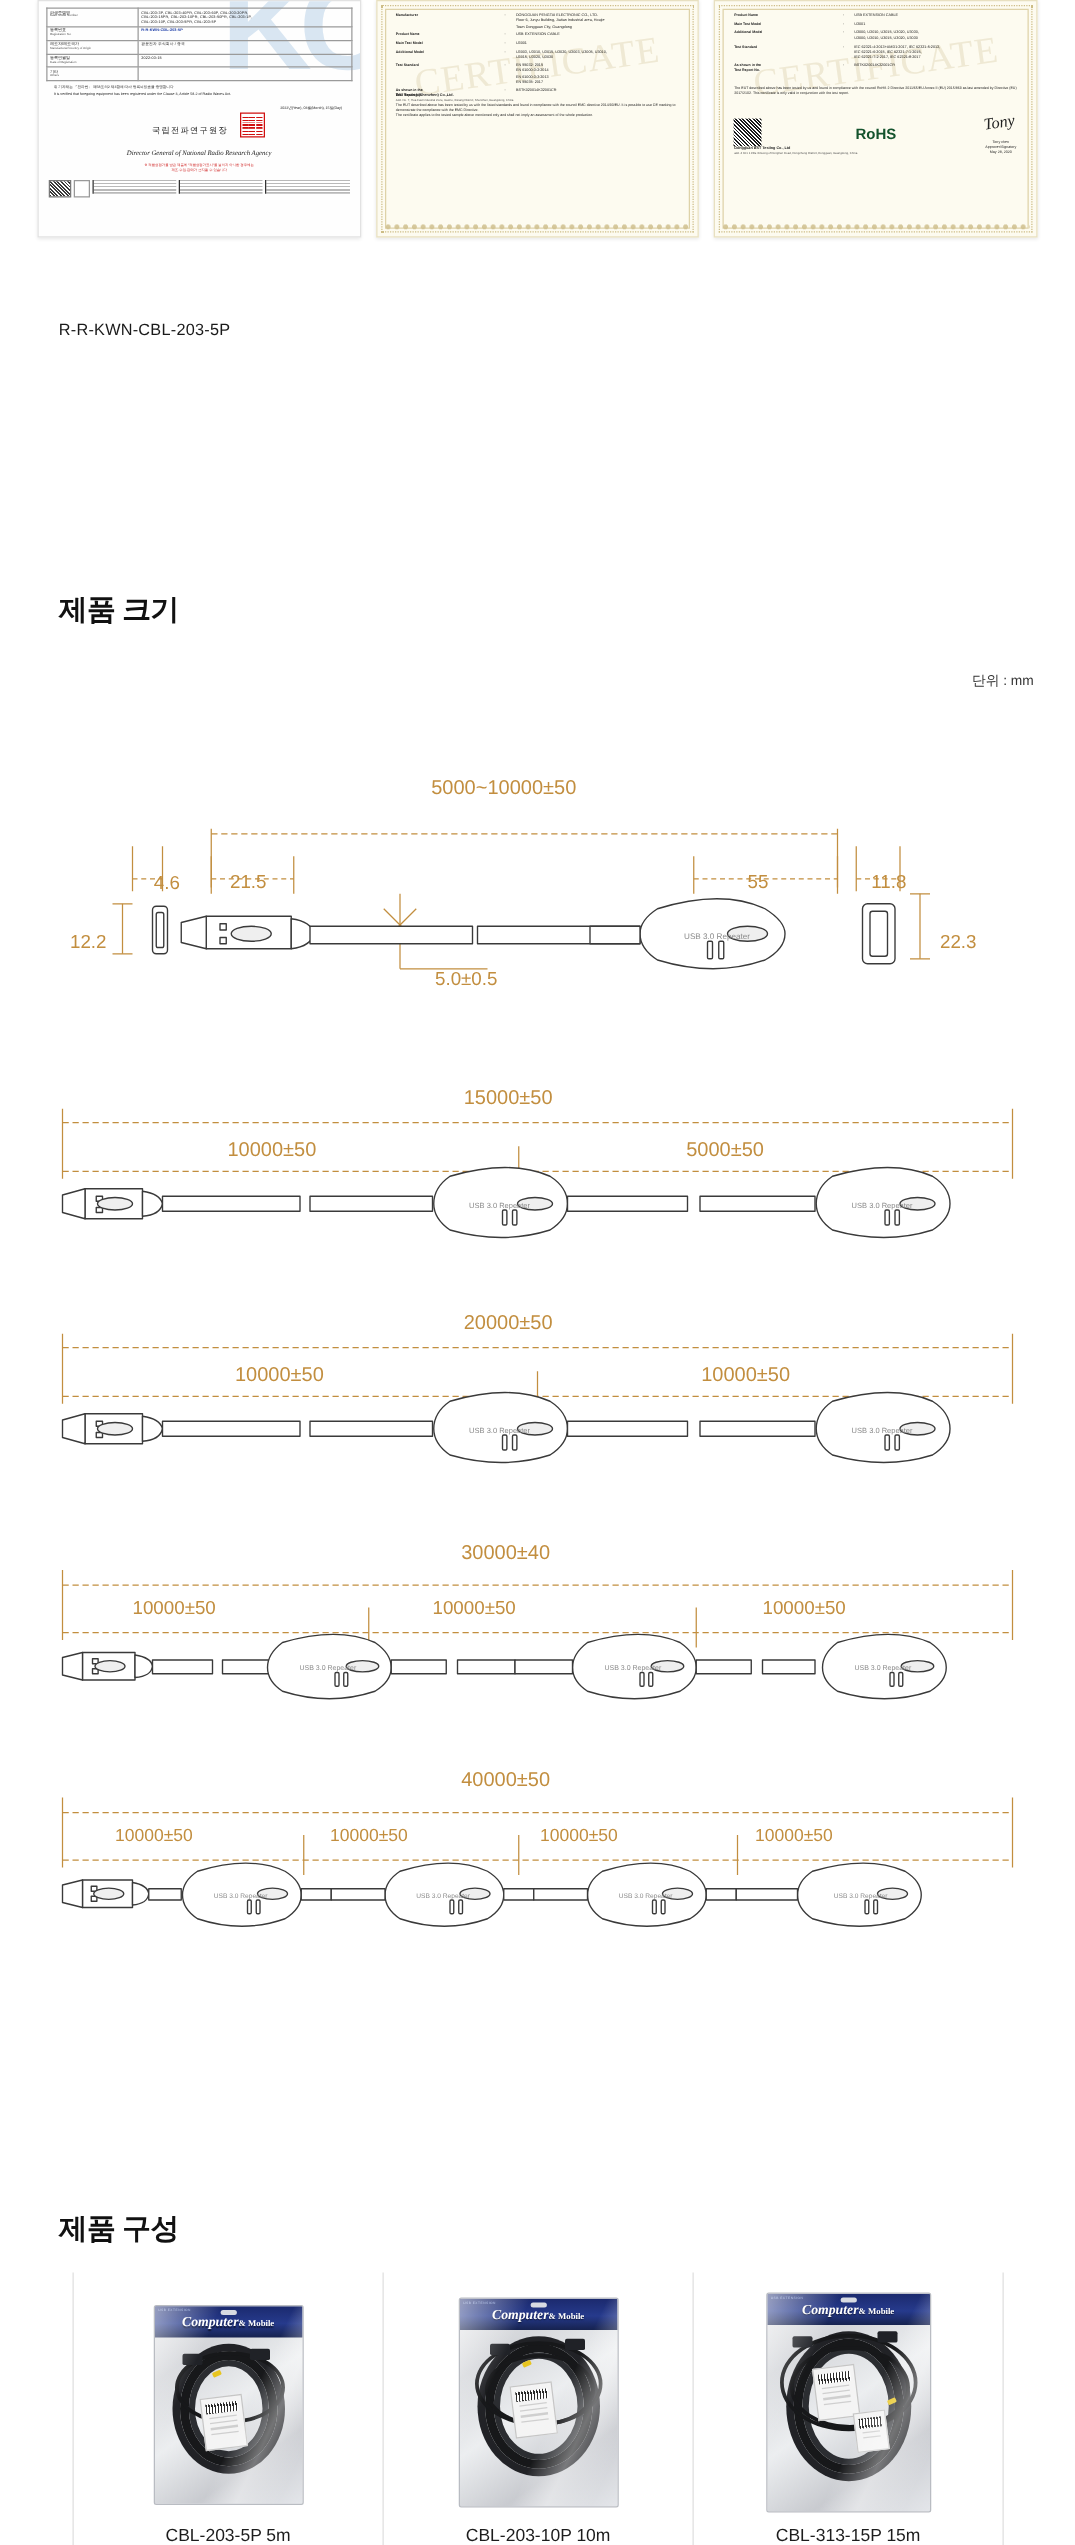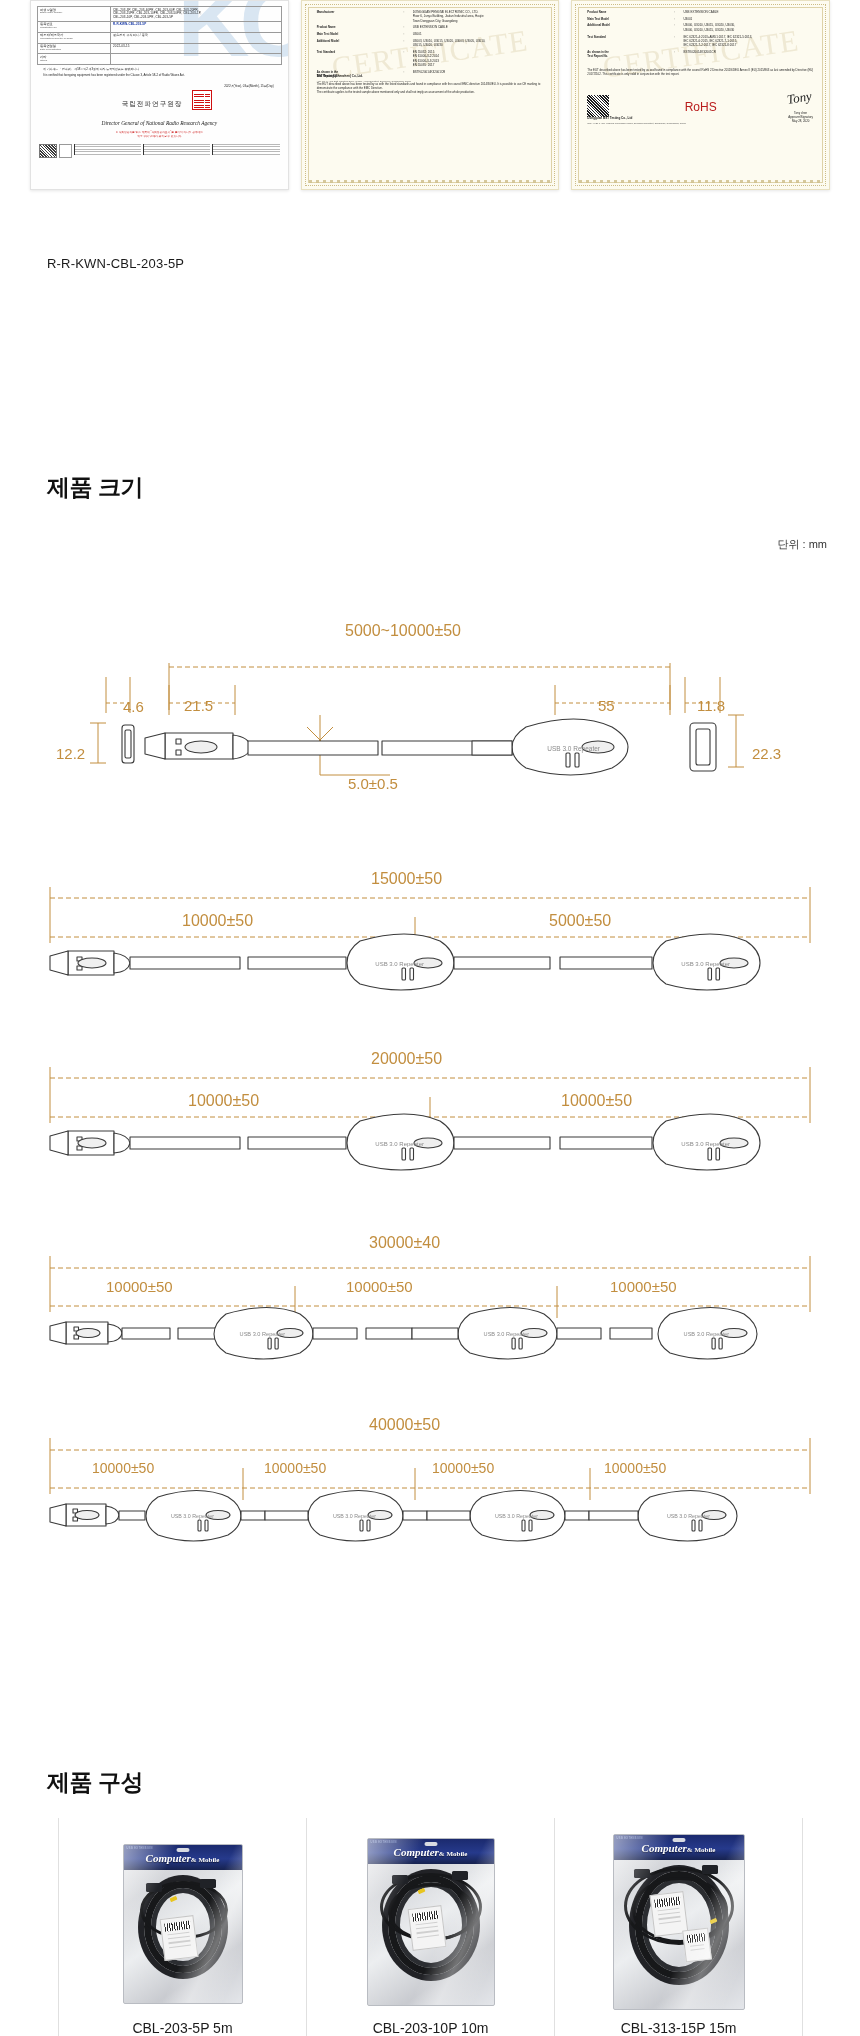--- a/index.html
+++ b/index.html
@@ -83,21 +83,21 @@
   .ce-row .v { width: 58%; }
   .ce-para { margin: 4px 9px 0 9px; font-size: 2.85px; line-height: 1.5; color: #1d1d1d; }
   .ce-mid { position: relative; height: 46px; margin: 4px 9px 0; }
   .ce-qr { position: absolute; left: 0; top: 4px; width: 22px; height: 22px;
     background: repeating-linear-gradient(45deg,#1b1b1b 0 1px,#fff 1px 2px),
                 repeating-linear-gradient(135deg,#1b1b1b 0 1px,#fff 1px 2px); }
   .ce-mark { position: absolute; left: 52%; top: 6px; transform: translateX(-50%);
              font-size: 19px; font-weight: bold; color: #111; letter-spacing: -2px;
              font-family: "Liberation Serif", serif; }
   .rohs-mark { position: absolute; left: 50%; top: 9px; transform: translateX(-50%);
-               font-size: 12px; font-weight: normal; color: #b91c1c; letter-spacing: 0px; }
+               font-size: 12px; font-weight: bold; color: #14532d; letter-spacing: 0px; }
   .stamp { position: absolute; right: 0px; top: 0px; width: 34px; height: 34px;
     border-radius: 50%; border: 1px solid #8c9bc4; color: #7382ad;
     font-size: 2.3px; display: flex; align-items: center; justify-content: center; text-align: center; }
   .sig { position: absolute; right: 2px; top: -1px; font-size: 13px; color: #222;
          font-family: "Liberation Serif", serif; font-style: italic; transform: rotate(-9deg); }
   .sig-sub { position: absolute; right: 1px; top: 20px; font-size: 2.9px; text-align: center; color: #1d1d1d; line-height: 1.5; }
   .ce-foot { position: absolute; left: 9px; right: 9px; bottom: 13px; }
   .ce-foot .c1 { font-size: 3.0px; font-weight: bold; color: #1d1d1d; }
   .ce-foot .c2 { font-size: 2.3px; color: #555; margin-top: 1.5px; }
   .scallop { position: absolute; left: 5px; right: 5px; bottom: 4px; height: 7px;

